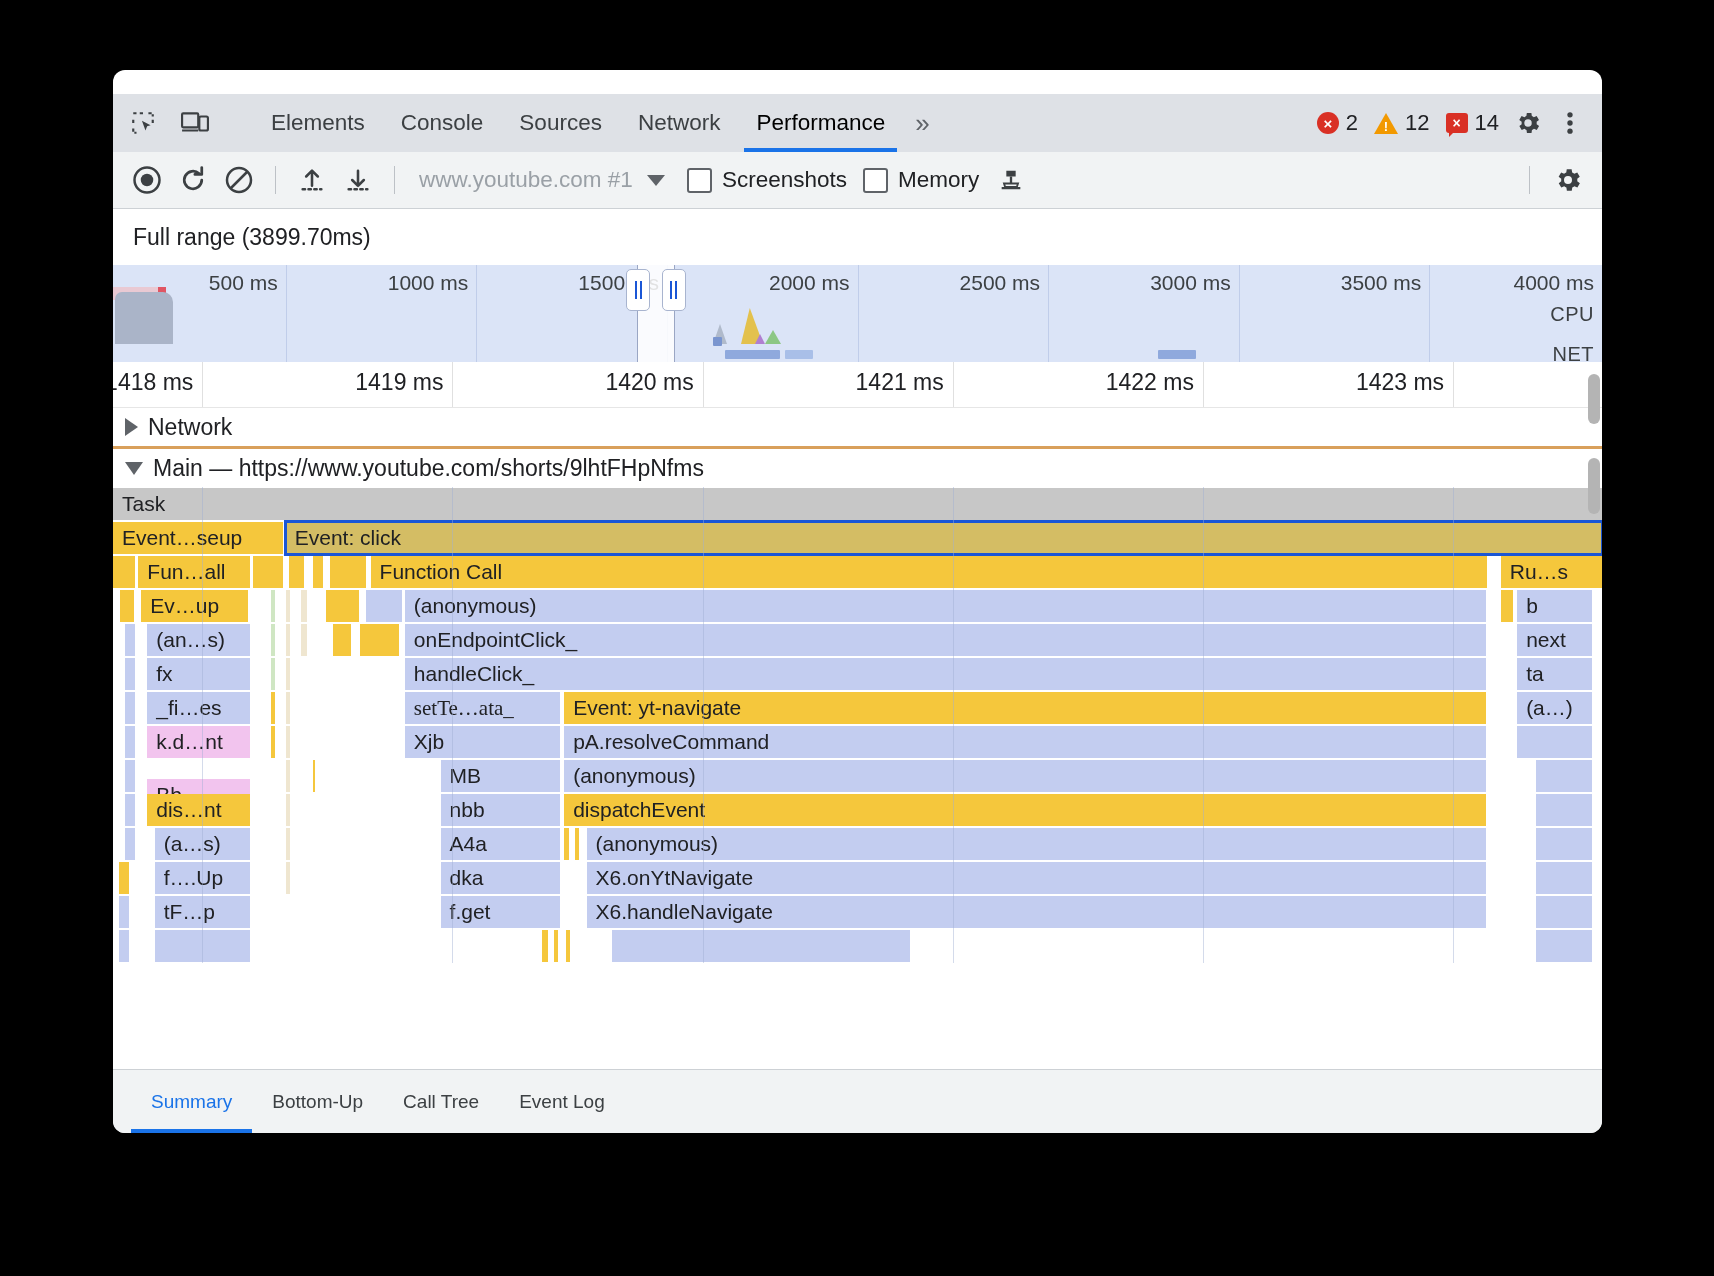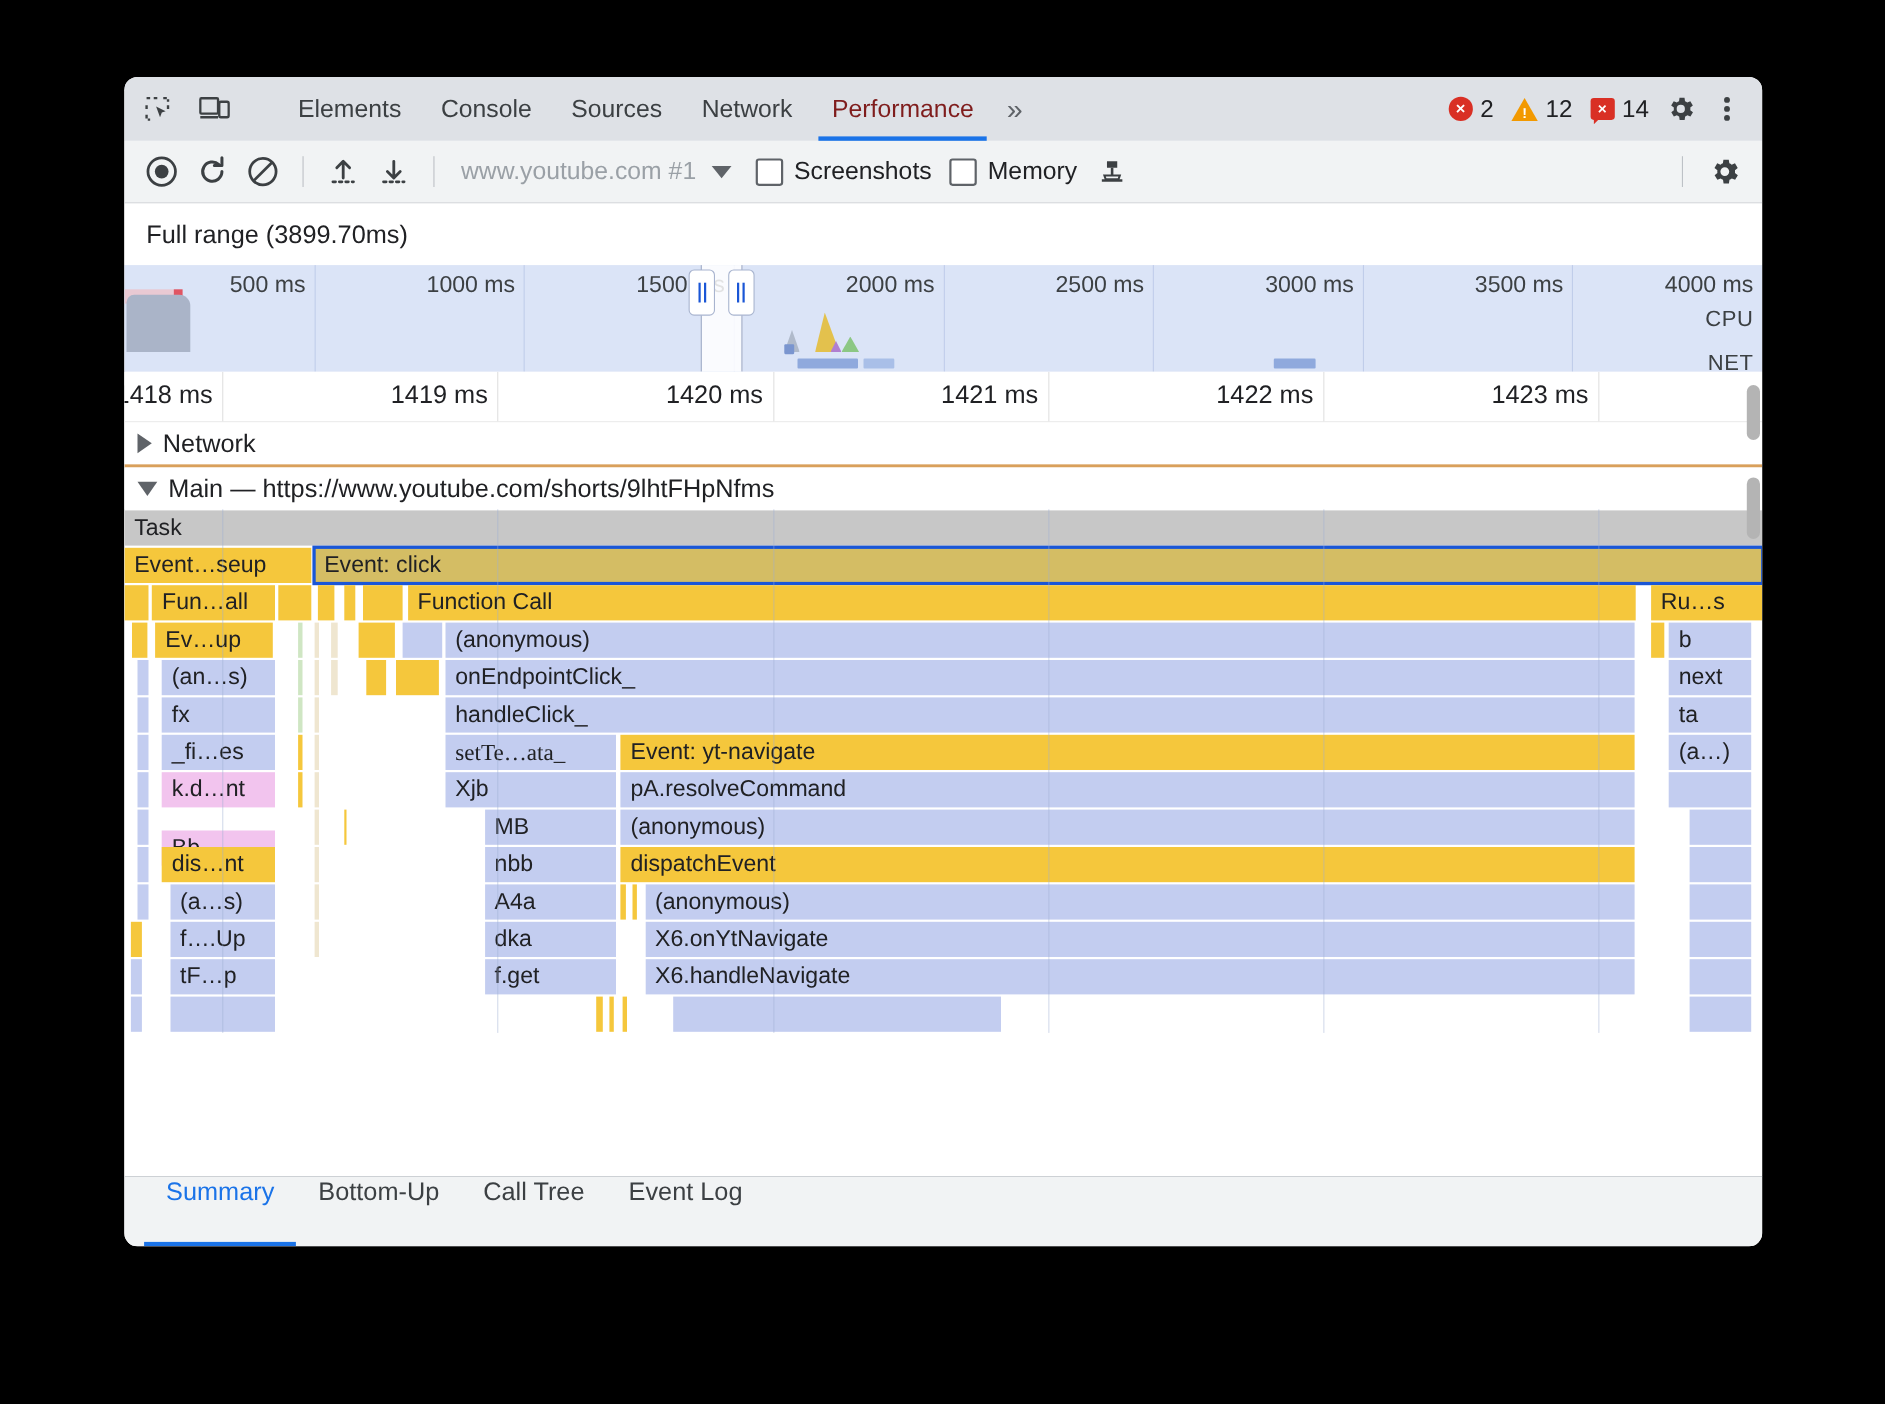--- a/index.html
+++ b/index.html
@@ -66,20 +66,21 @@
   }
 
   
   .tabstrip {
     height: 58px;
     background: #dee1e6;
     display: flex;
     align-items: stretch;
     flex: 0 0 auto;
     position: relative;
+    margin-top: 24px;
   }
   .tabstrip-left {
     display: flex;
     align-items: center;
     padding-left: 11px;
     gap: 14px;
   }
   .tool-icon {
     width: 38px; height: 38px;
     display: flex; align-items: center; justify-content: center;
@@ -98,21 +99,21 @@
   .tab {
     display: flex;
     align-items: center;
     padding: 0 18px;
     font-size: 22.5px;
     color: #3c4043;
     position: relative;
     white-space: nowrap;
   }
   .tab.active {
-    color: #7f1d1d;
+    color: #000000;
   }
   .tab.active::after {
     content: "";
     position: absolute;
     left: 6px; right: 6px; bottom: 0;
     height: 4px;
     background: #1a73e8;
   }
   .chev-more {
     display: flex; align-items: center;
@@ -424,23 +425,23 @@
   .bottom-tabs {
     height: 63px;
     background: #f1f3f4;
     border-top: 1px solid #cdd1d5;
     display: flex;
     align-items: stretch;
     padding-left: 18px;
     flex: 0 0 auto;
   }
   .btab {
-    display: flex; align-items: flex-start;
+    display: flex; align-items: center;
     padding: 0 20px;
-    font-size: 23px;
+    font-size: 19px;
     color: #3c4043;
     position: relative;
     white-space: nowrap;
   }
   .btab.active { color: #1a73e8; }
   .btab.active::after {
     content: "";
     position: absolute;
     left: 0; right: 0; bottom: 0;
     height: 4px;

